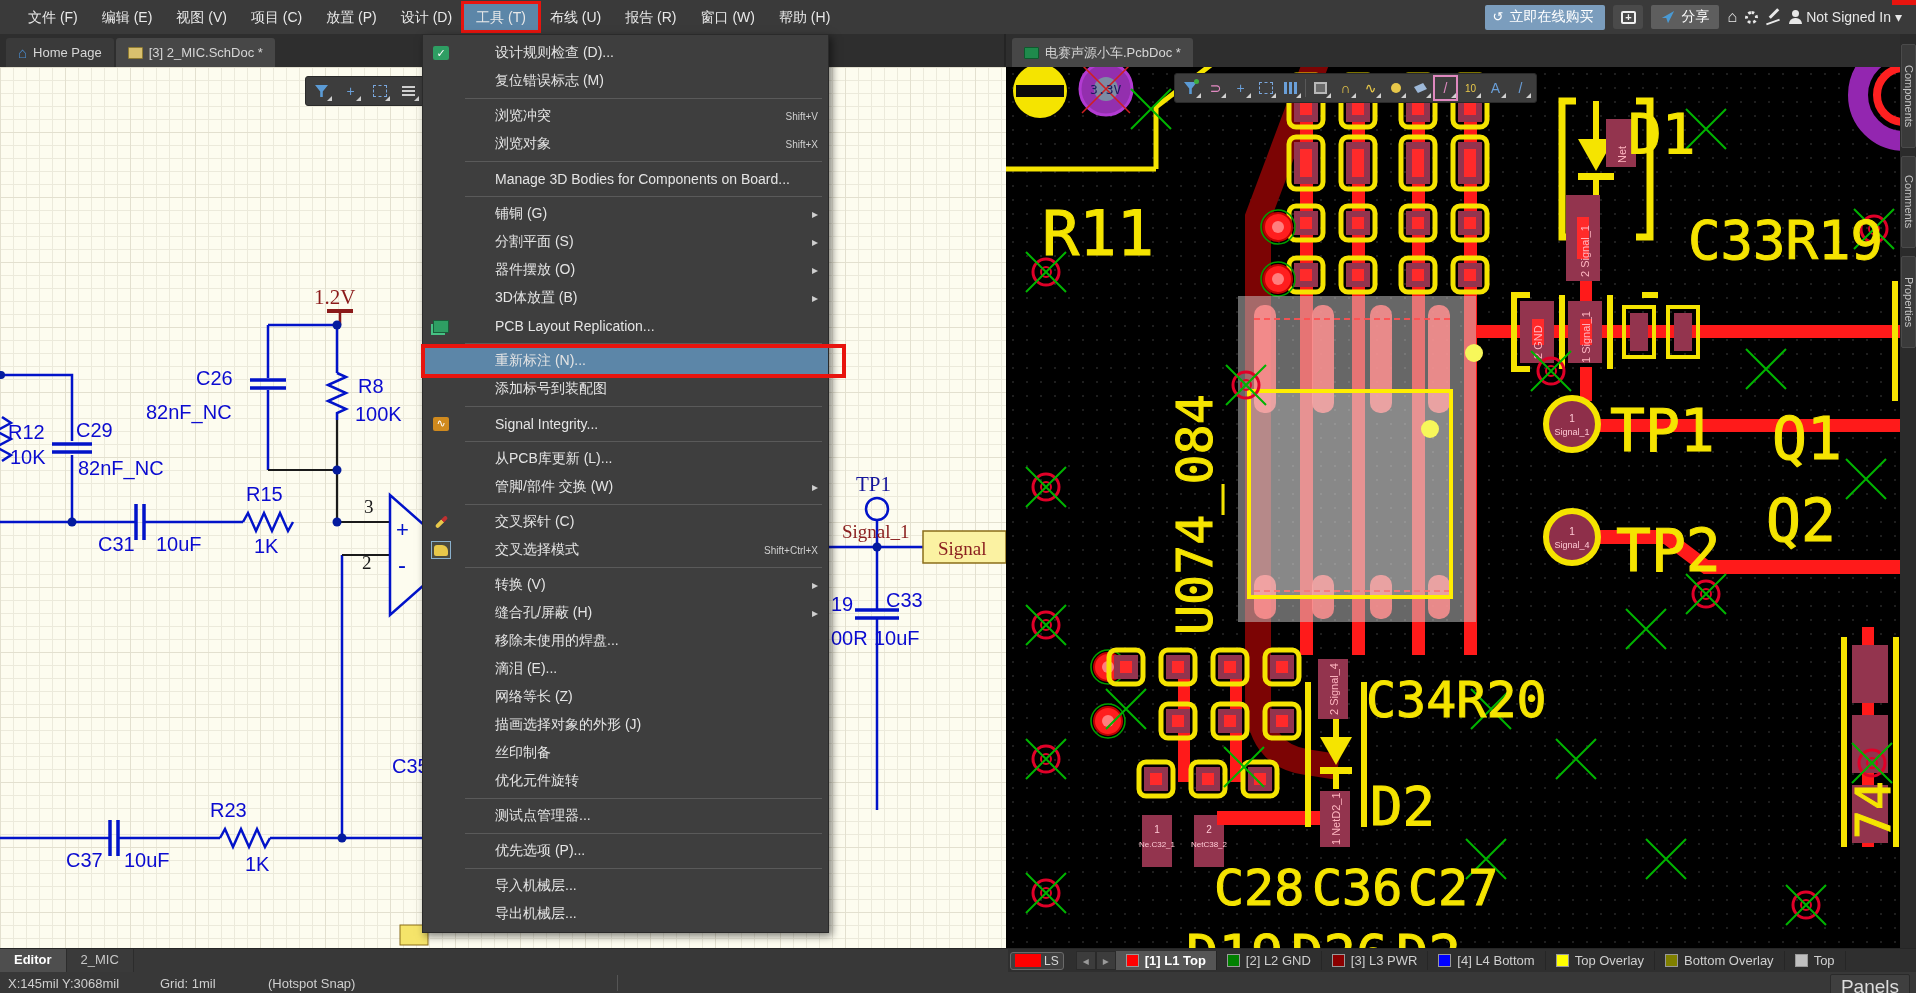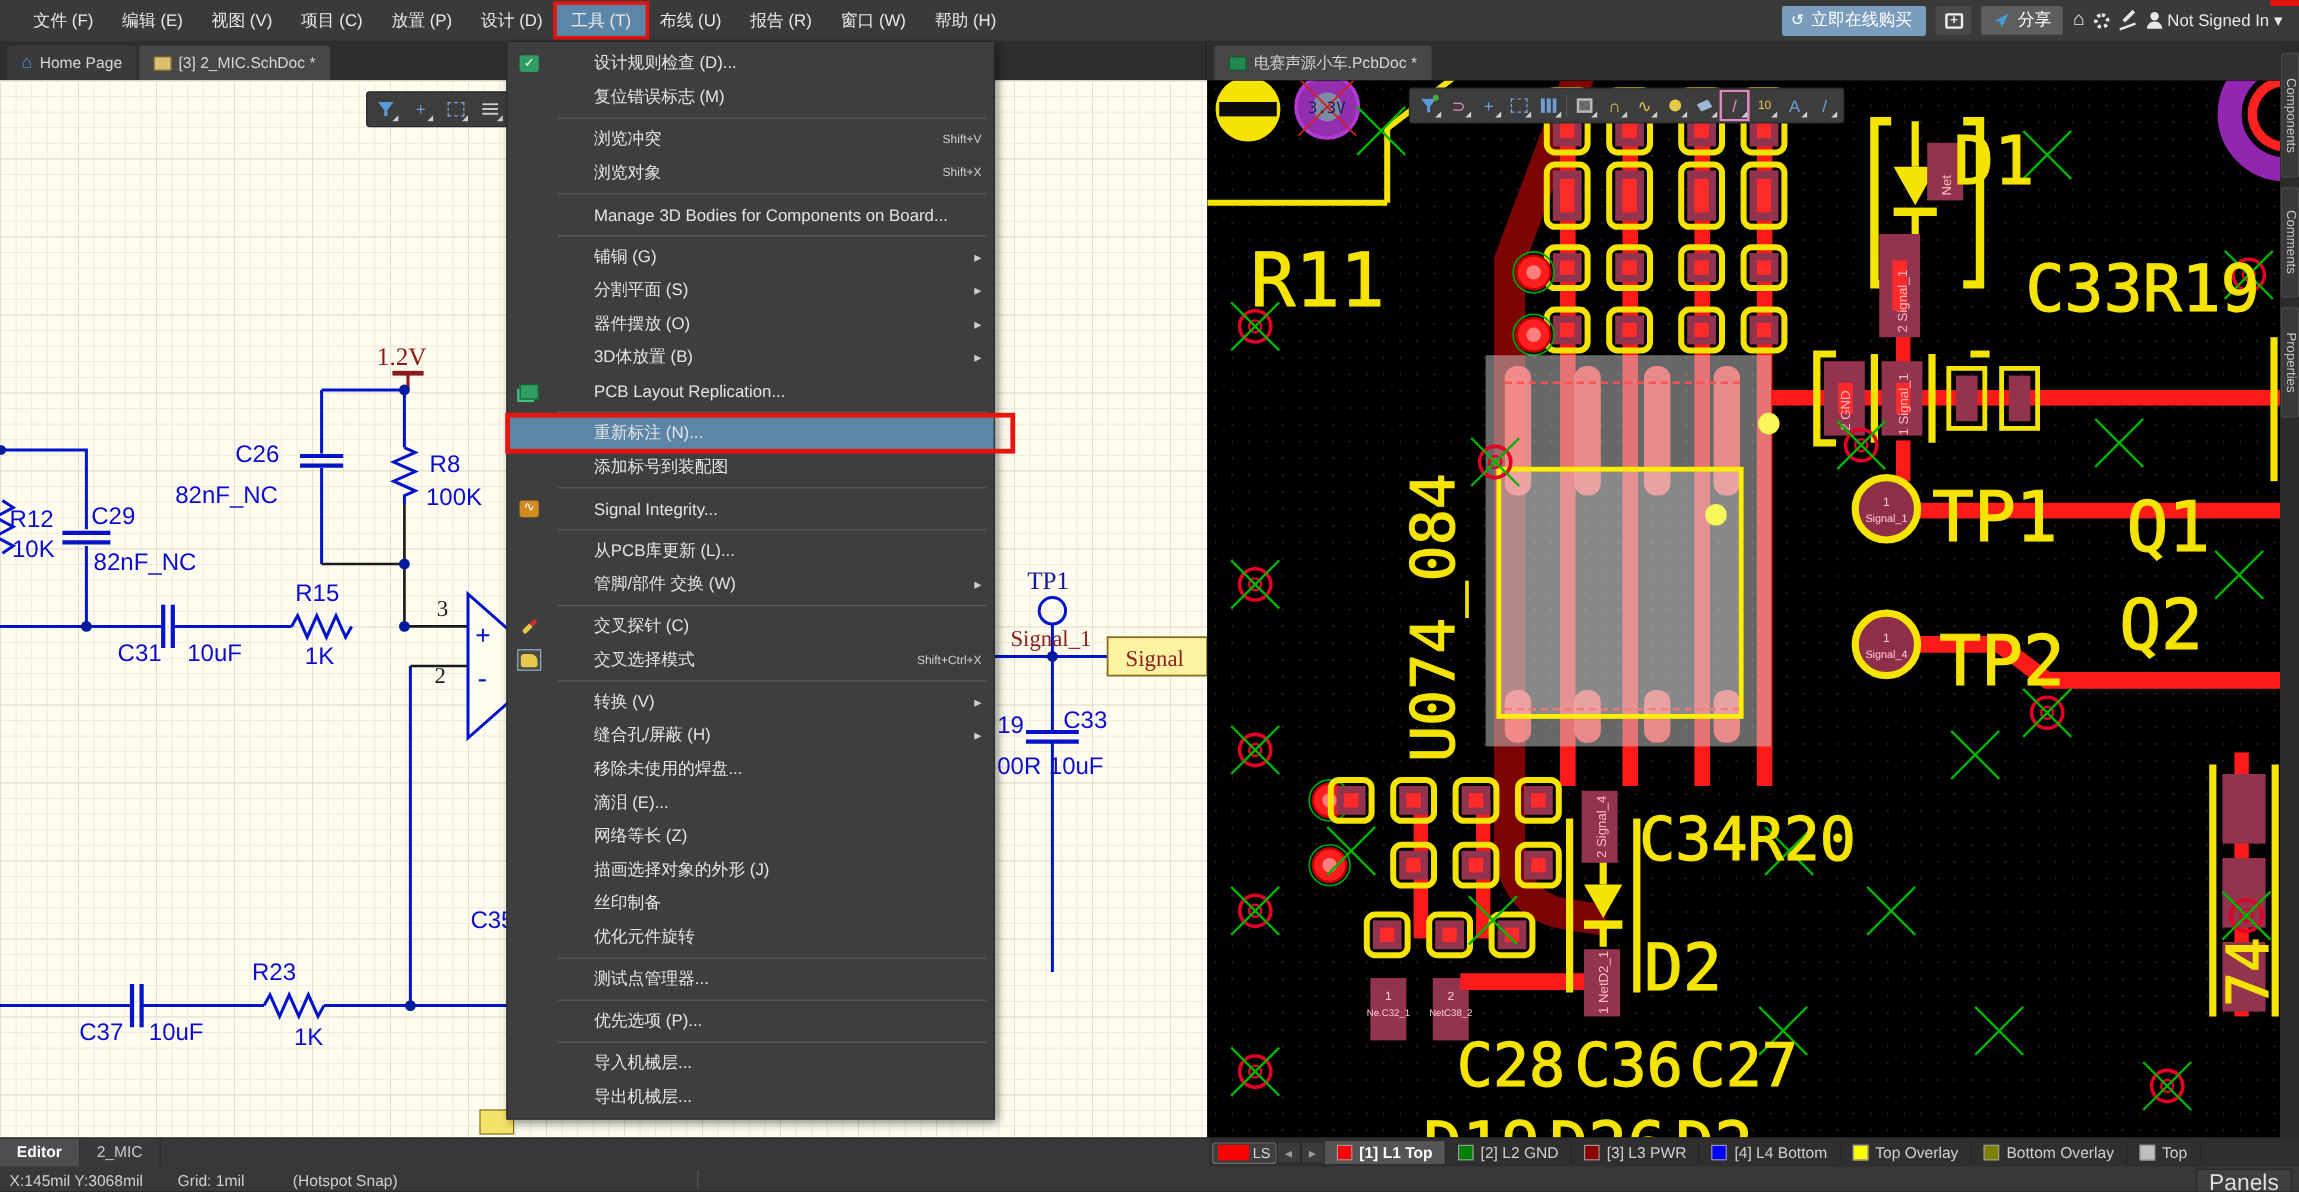--- a/index.html
+++ b/index.html
@@ -87,26 +87,26 @@
   .icon-probe { width:15px; height:4px; background:linear-gradient(90deg,#e8c84a 60%, #c03030 60%); transform:rotate(-45deg); border-radius:2px; }
   .icon-hand { width:14px; height:11px; background:#e8c84a; border-radius:3px 6px 2px 2px; }
   .mic.toggled { background:#4a4a40; border:1px solid #8ab0cc; }
 
   
   .bottombar { position:absolute; left:0; top:948px; width:1916px; height:45px; background:#383838; border-top:1px solid #262626; }
   .bb-tabs { position:absolute; left:0; top:0; width:1006px; height:23px; display:flex; }
   .bb-tab { padding:3px 14px; font-size:13px; color:#c8c8c8; background:#3a3a3a; border-right:1px solid #2c2c2c; }
   .bb-tab.active { background:#4e4e4e; color:#fff; font-weight:bold; }
   .bb-status { position:absolute; left:0; top:23px; width:1006px; height:22px; color:#cfcfcf; font-size:13px; display:flex; align-items:center; }
-  .bb-status span { margin-right:0; }
+  .bb-status span { margin-right:12px; }
   .st-coords { margin-left:8px; width:140px; }
   .st-grid { width:96px; }
   .st-sep { width:1px; height:16px; background:#555; margin-left:250px; }
   .layerbar { position:absolute; left:1008px; top:0; width:908px; height:23px; display:flex; align-items:center; background:#2f2f2f; overflow:hidden; }
-  .ls-chip { display:flex; align-items:center; background:#3f3f3f; border:1px solid #6a6a6a; border-radius:3px; margin:0 0 0 2px; padding:1px 4px; gap:3px; }
+  .ls-chip { display:flex; align-items:center; background:#3f3f3f; border:1px solid #6a6a6a; border-radius:3px; margin:0 12px 0 2px; padding:1px 4px; gap:3px; }
   .ls-sw { width:26px; height:13px; background:#ff0000; }
   .ls-txt { color:#d8d8d8; font-size:12px; }
   .nav-btn { width:20px; height:19px; background:#3c3c3c; border:1px solid #2a2a2a; color:#9a9a9a; font-size:12px; display:flex; align-items:center; justify-content:center; }
   .layer-tab { display:flex; align-items:center; gap:6px; padding:2px 10px; font-size:13px; color:#cfcfcf; border-right:1px solid #262626; white-space:nowrap; }
   .layer-tab.active { background:#555; color:#fff; font-weight:bold; }
   .layer-sw { width:13px; height:13px; border:1px solid #999; }
   .panels-btn { position:absolute; right:6px; top:25px; background:#3f3f3f; border:1px solid #2a2a2a; border-radius:2px; color:#ddd; font-size:19px; padding:1px 10px; }
 </style>
 </head>
 <body>

